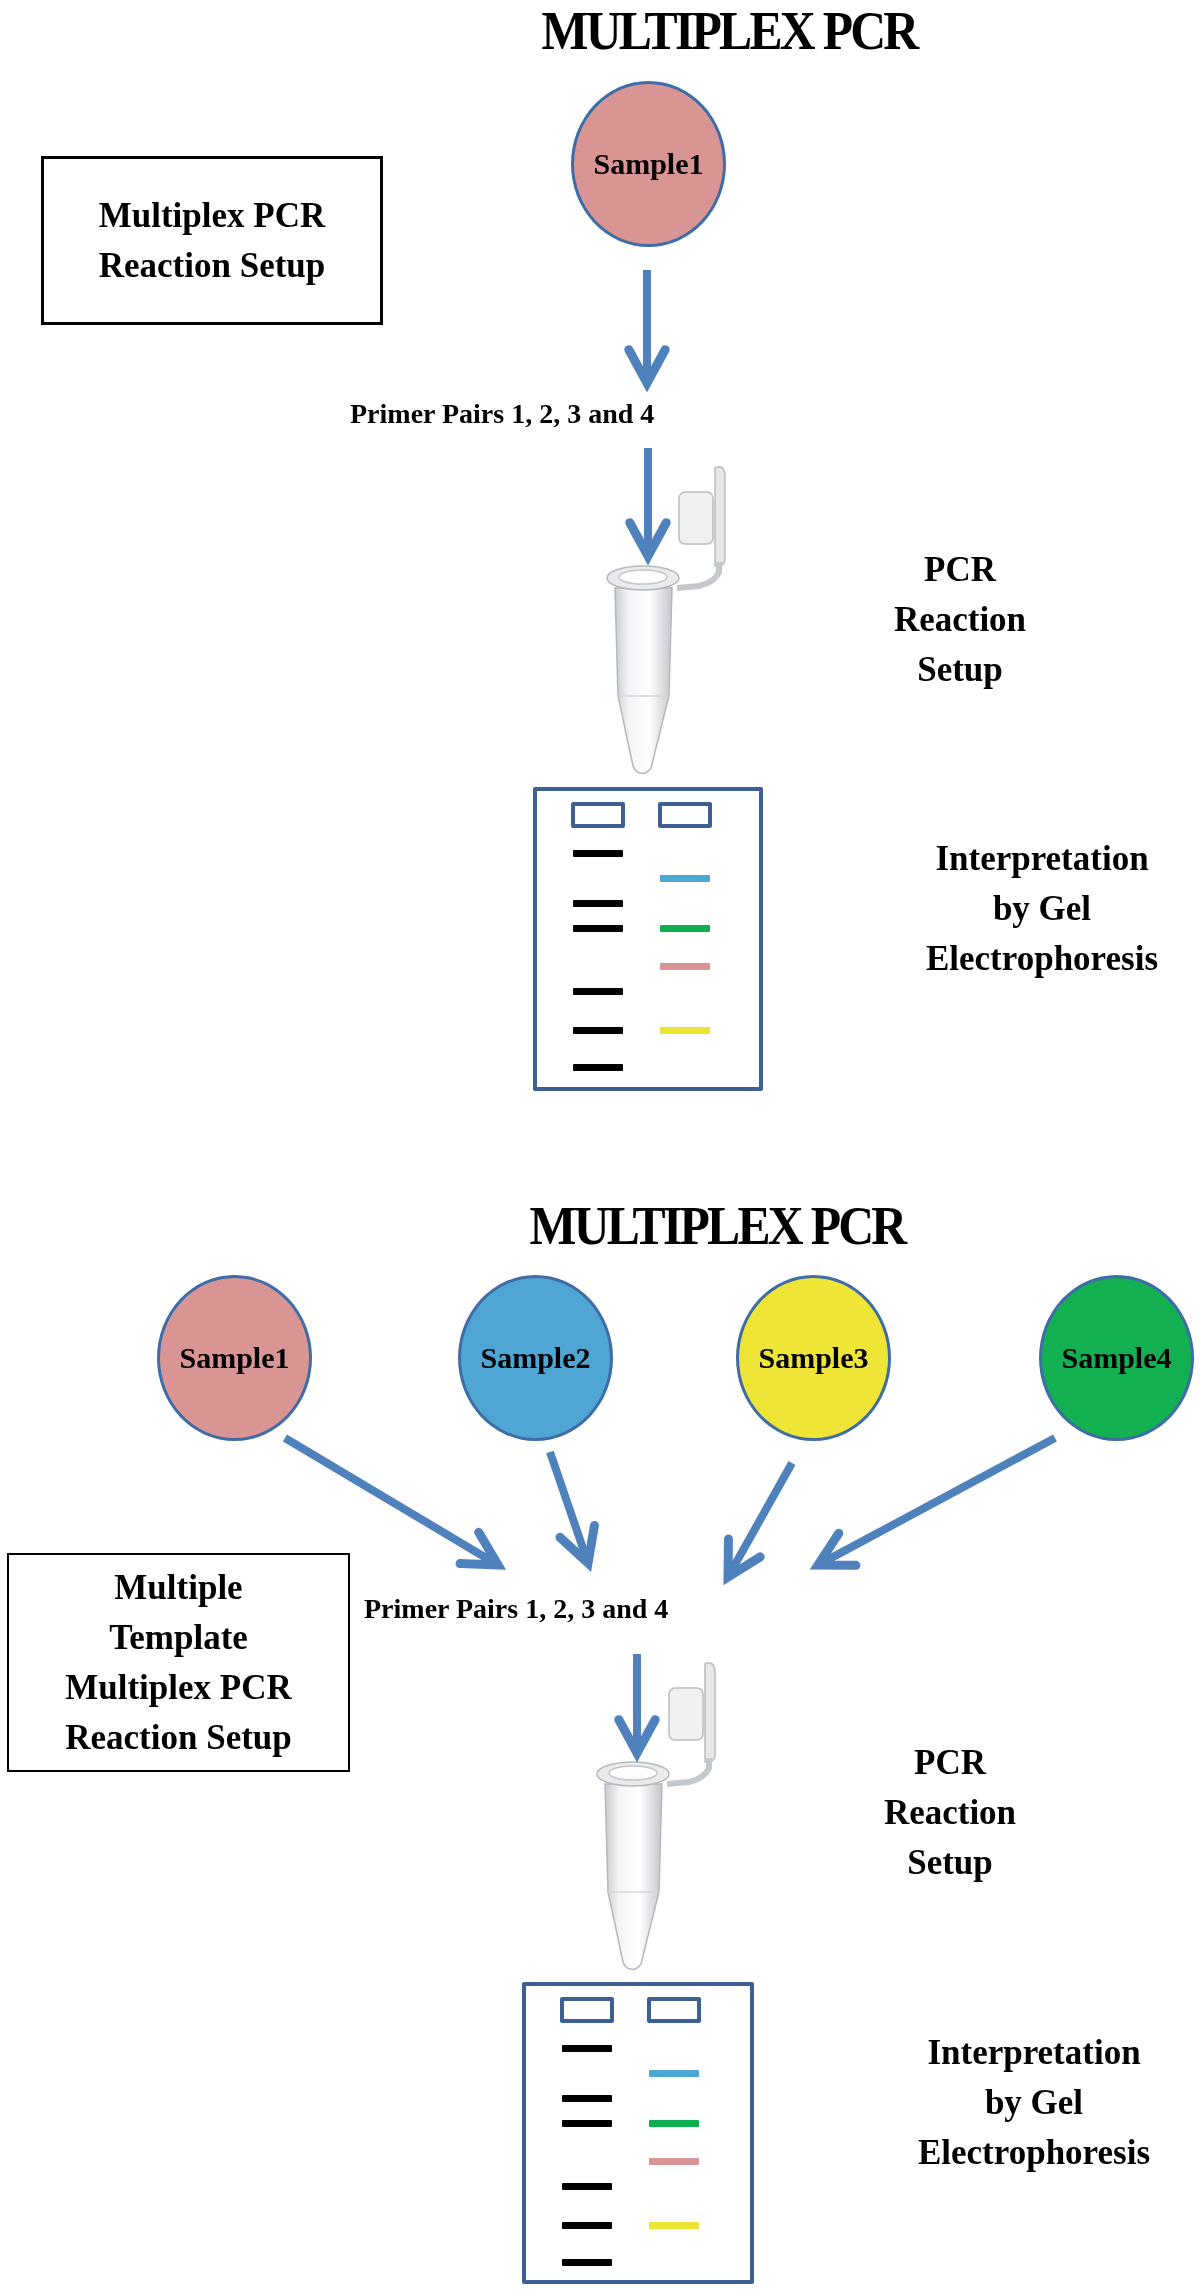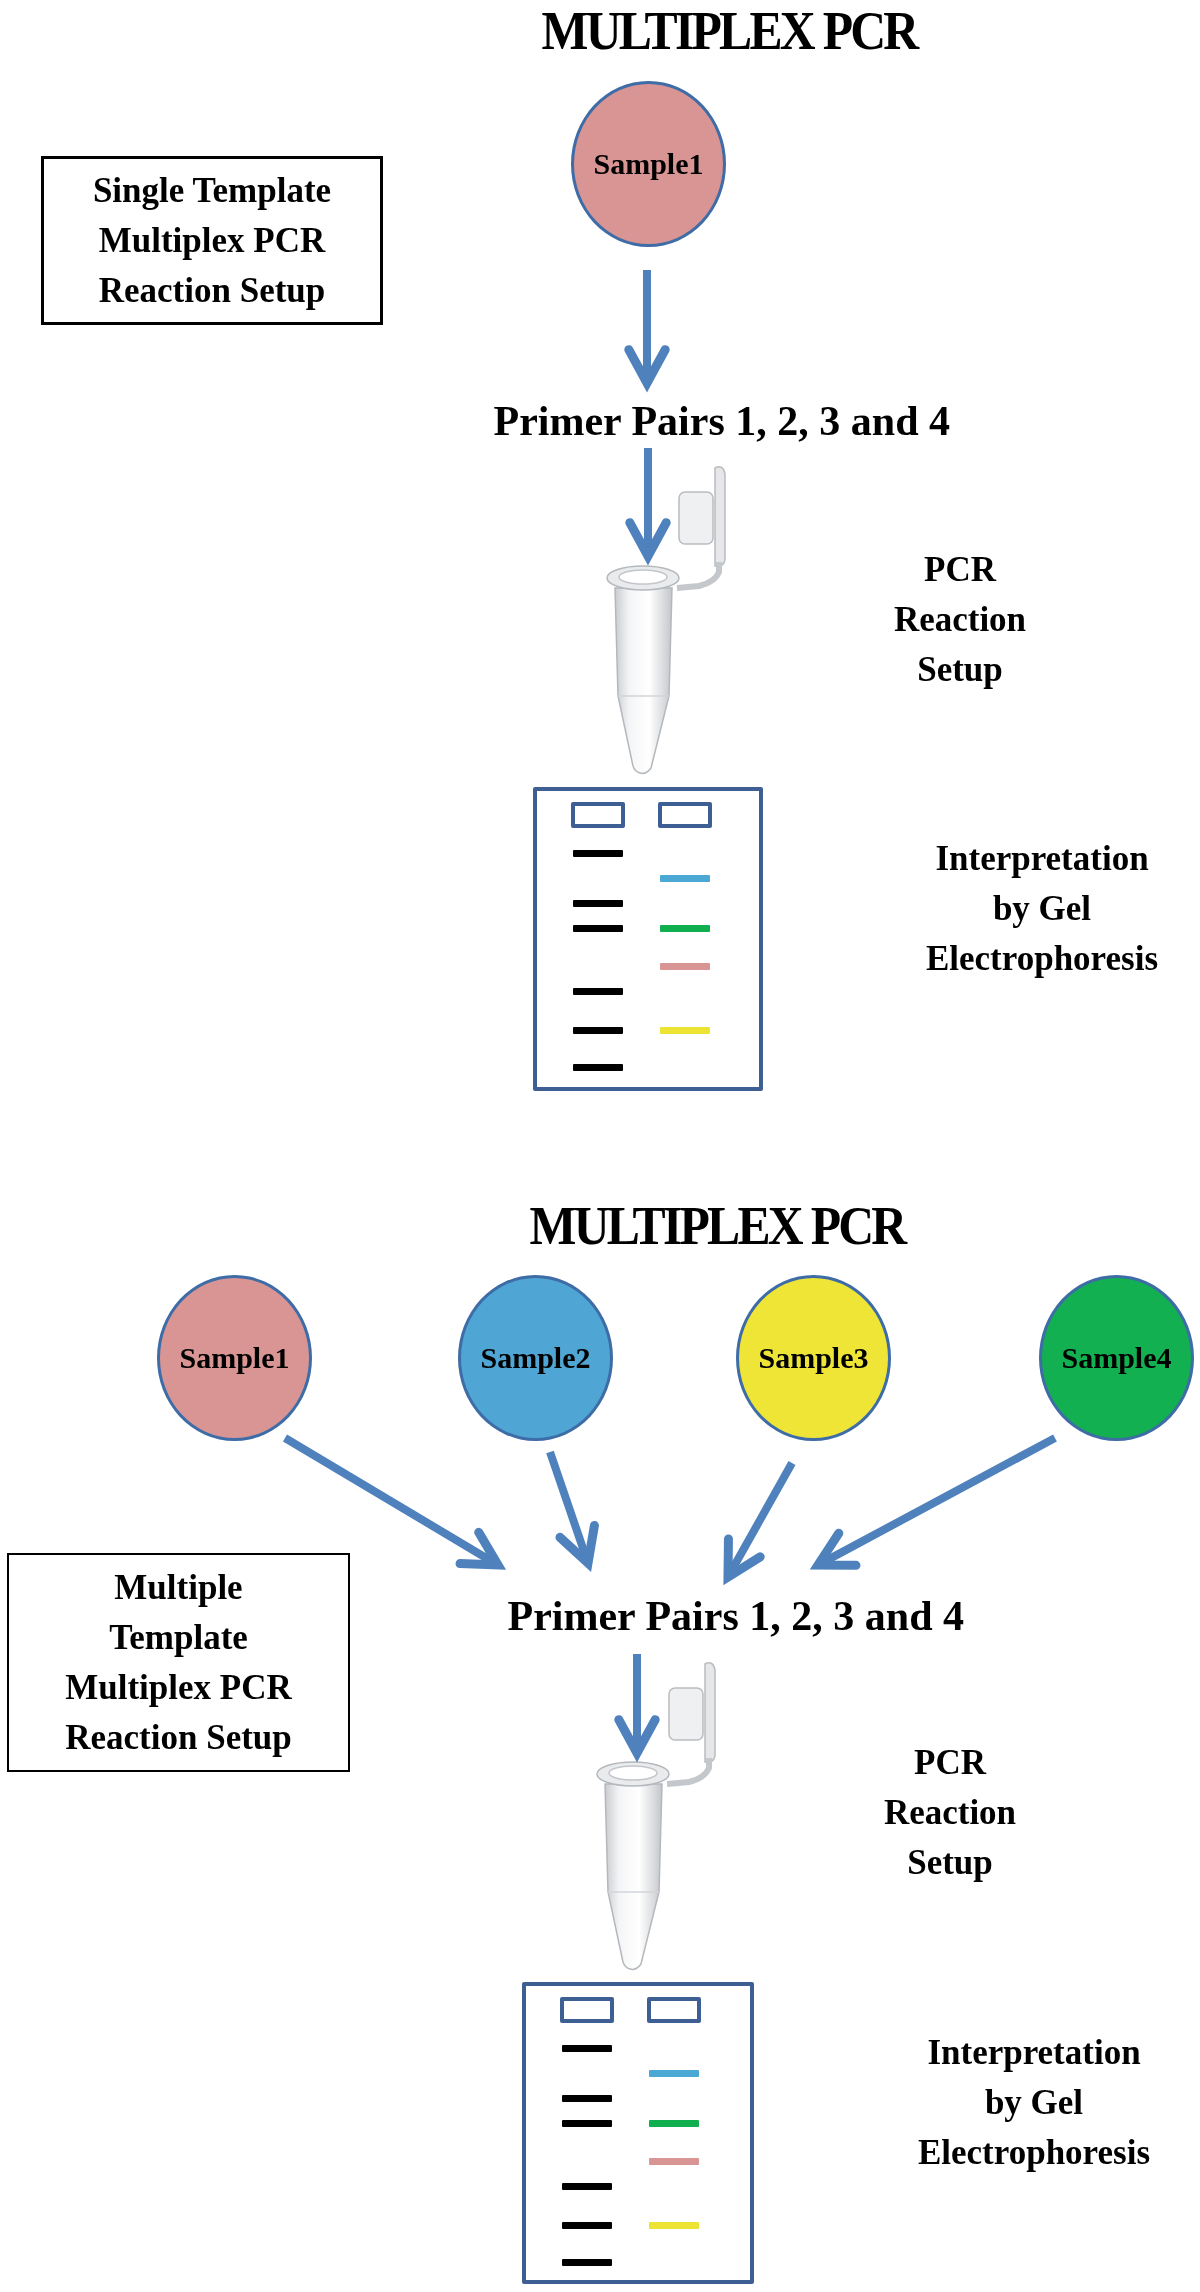--- a/index.html
+++ b/index.html
@@ -7,21 +7,21 @@
          font-family: "Liberation Serif", "DejaVu Serif", serif; color: #000; }
   .abs { position: absolute; }
   .title { font-weight: bold; font-size: 54px; letter-spacing: -3px; transform: scaleX(0.92);
            white-space: nowrap; line-height: 1; text-align: center; width: 600px; margin-left: -300px; }
   .label-box { border: 3px solid #000; box-sizing: border-box; display: flex; flex-direction: column;
                align-items: center; justify-content: center; font-weight: bold; font-size: 35px;
                line-height: 50px; text-align: center; }
   .label-box.thin { border-width: 2px; }
   .stack { font-weight: bold; font-size: 35px; line-height: 50px; text-align: center;
            width: 300px; margin-left: -150px; }
-  .primer { font-weight: bold; font-size: 42px; white-space: nowrap; text-align: right;
+  .primer { font-weight: bold; font-size: 28px; white-space: nowrap; text-align: left;
             width: 600px; margin-left: -300px; line-height: 1; }
   .sample { border-radius: 50%; border: 3px solid #3e6ca6; box-sizing: border-box;
             display: flex; flex-direction: row; align-items: center; justify-content: center;
             font-weight: bold; font-size: 30px; line-height: 42px; }
   svg.overlay { position: absolute; left: 0; top: 0; }
   .gel { border: 4px solid #3e5f94; box-sizing: border-box; border-radius: 2px; background: #fff; }
   .well { position: absolute; width: 54px; height: 26px; border: 4px solid #3e5f94;
           box-sizing: border-box; border-radius: 2px; top: 11px; }
   .band { position: absolute; height: 7px; width: 50px; border-radius: 1px; }
 </style>
@@ -85,21 +85,20 @@
       <g>
         <line x1="637" y1="1654" x2="637" y2="1749" stroke="#4f81bd" stroke-width="8"></line>
         <polyline points="618.7818295330403,1719.651862648166 637,1753 655.2181704669597,1719.651862648166" fill="none" stroke="#4f81bd" stroke-width="9" stroke-linecap="round" stroke-linejoin="miter"></polyline>
       </g>
     </g>
 </svg>
 
 <div class="abs title" style="left:729px; top:4px;">MULTIPLEX PCR</div>
 
 <div class="abs label-box" style="left:41px; top:156px; width:342px; height:169px;">
-  <div>Single Template</div>
   <div>Multiplex PCR</div>
   <div>Reaction Setup</div>
 </div>
 
 <div class="abs sample" style="left:571px; top:81px; width:155px; height:166px; background:#d99594;">
   <div>Sample</div>
   <div>1</div>
 </div>
 
 <div class="abs primer" style="left:650px; top:400px;">Primer Pairs 1, 2, 3 and 4</div>

